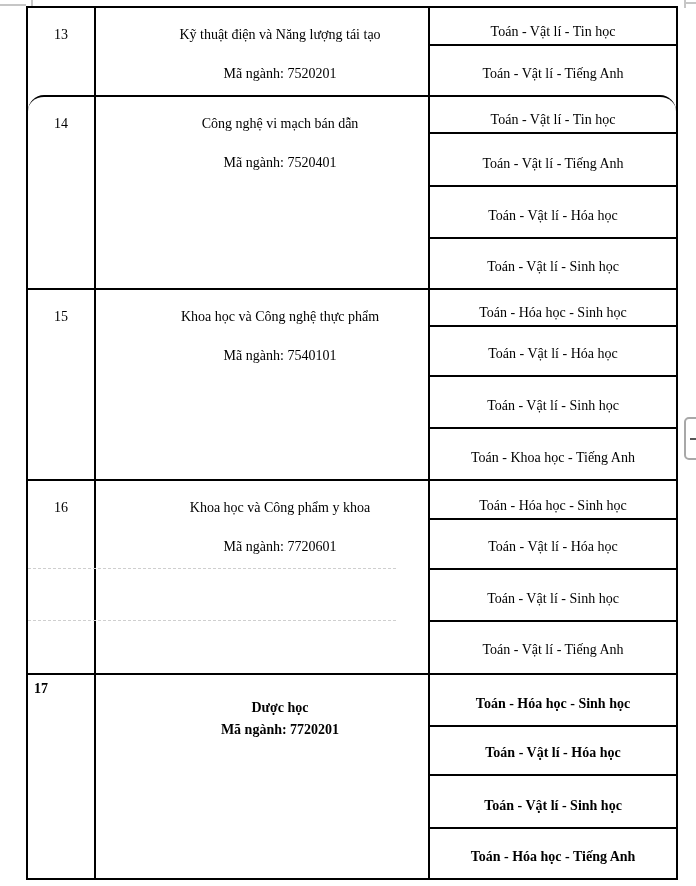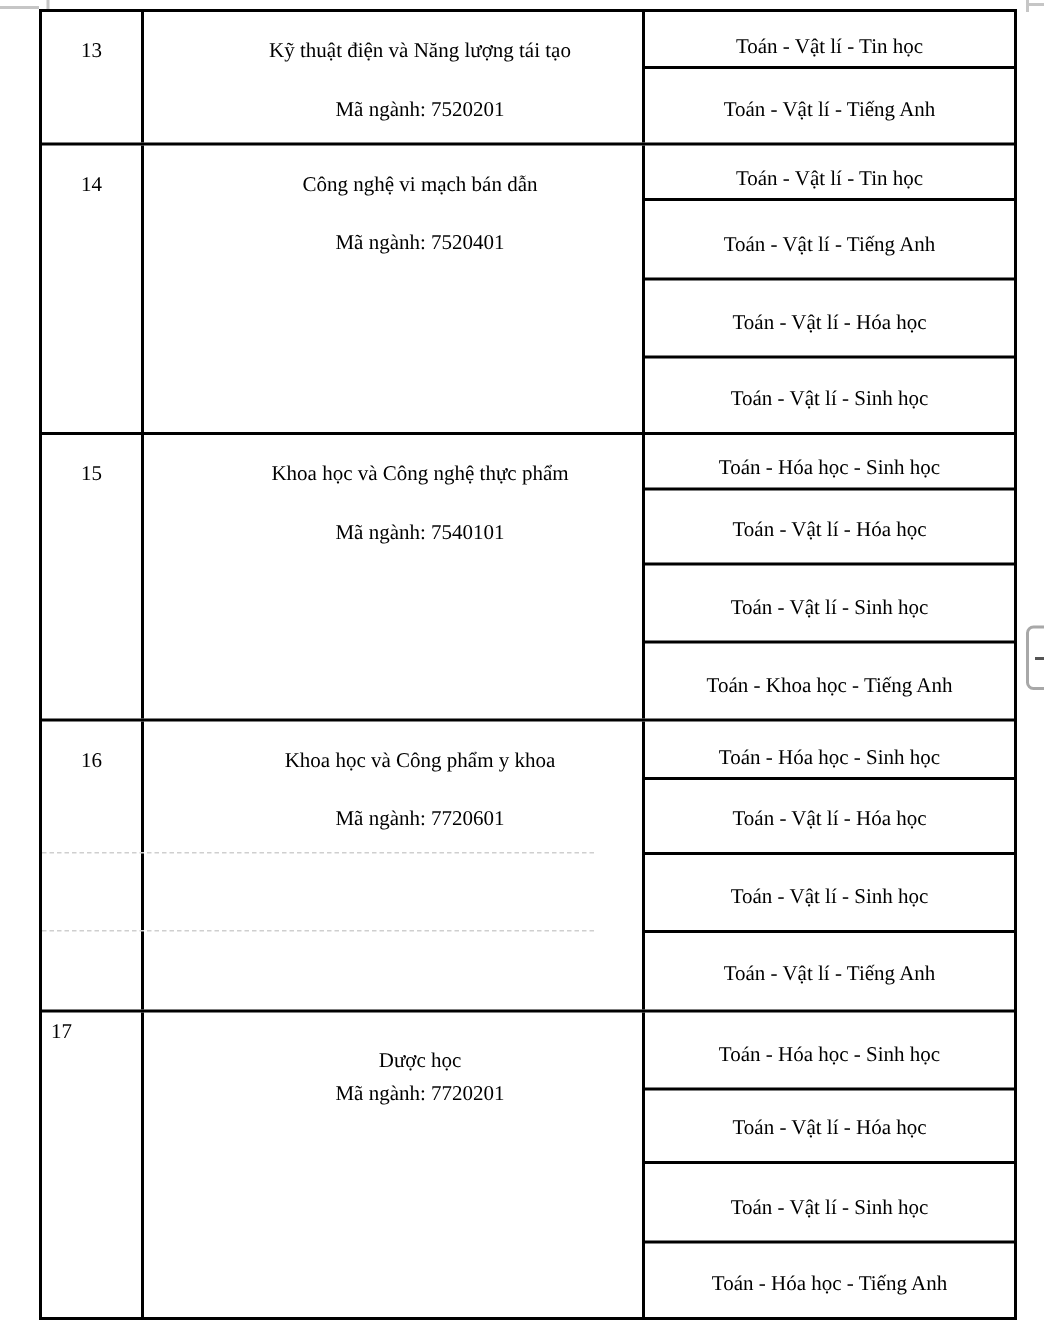--- a/index.html
+++ b/index.html
@@ -67,21 +67,21 @@
       <div class="c3">
         <div class="combo short" style="height:36px;">
           <span>Toán - Vật lí - Tin học</span>
         </div>
         <div class="combo tall" style="height:51px;">
           <span>Toán - Vật lí - Tiếng Anh</span>
         </div>
       </div>
     </div>
 
-    <div class="trow" style="height:193px;">
+    <div class="trow" style="height:193px;border-radius:16px;">
       <div class="c1">
         <span>14</span>
       </div>
       <div class="c2">
         <div class="major">Công nghệ vi mạch bán dẫn</div>
         <div class="code">Mã ngành: 7520401</div>
       </div>
       <div class="c3">
         <div class="combo short" style="height:35px;">
           <span>Toán - Vật lí - Tin học</span>
@@ -139,21 +139,21 @@
         </div>
         <div class="combo tall" style="height:52px;">
           <span>Toán - Vật lí - Sinh học</span>
         </div>
         <div class="combo tall" style="height:51px;">
           <span>Toán - Vật lí - Tiếng Anh</span>
         </div>
       </div>
     </div>
 
-    <div class="trow" style="height:205px;">
+    <div class="trow" style="height:205px;font-weight:bold;">
       <div class="c1 top-left">
         <span>17</span>
       </div>
       <div class="c2 tight">
         <div class="major">Dược học</div>
         <div class="code">Mã ngành: 7720201</div>
       </div>
       <div class="c3">
         <div class="combo tall" style="height:50px;">
           <span>Toán - Hóa học - Sinh học</span>

